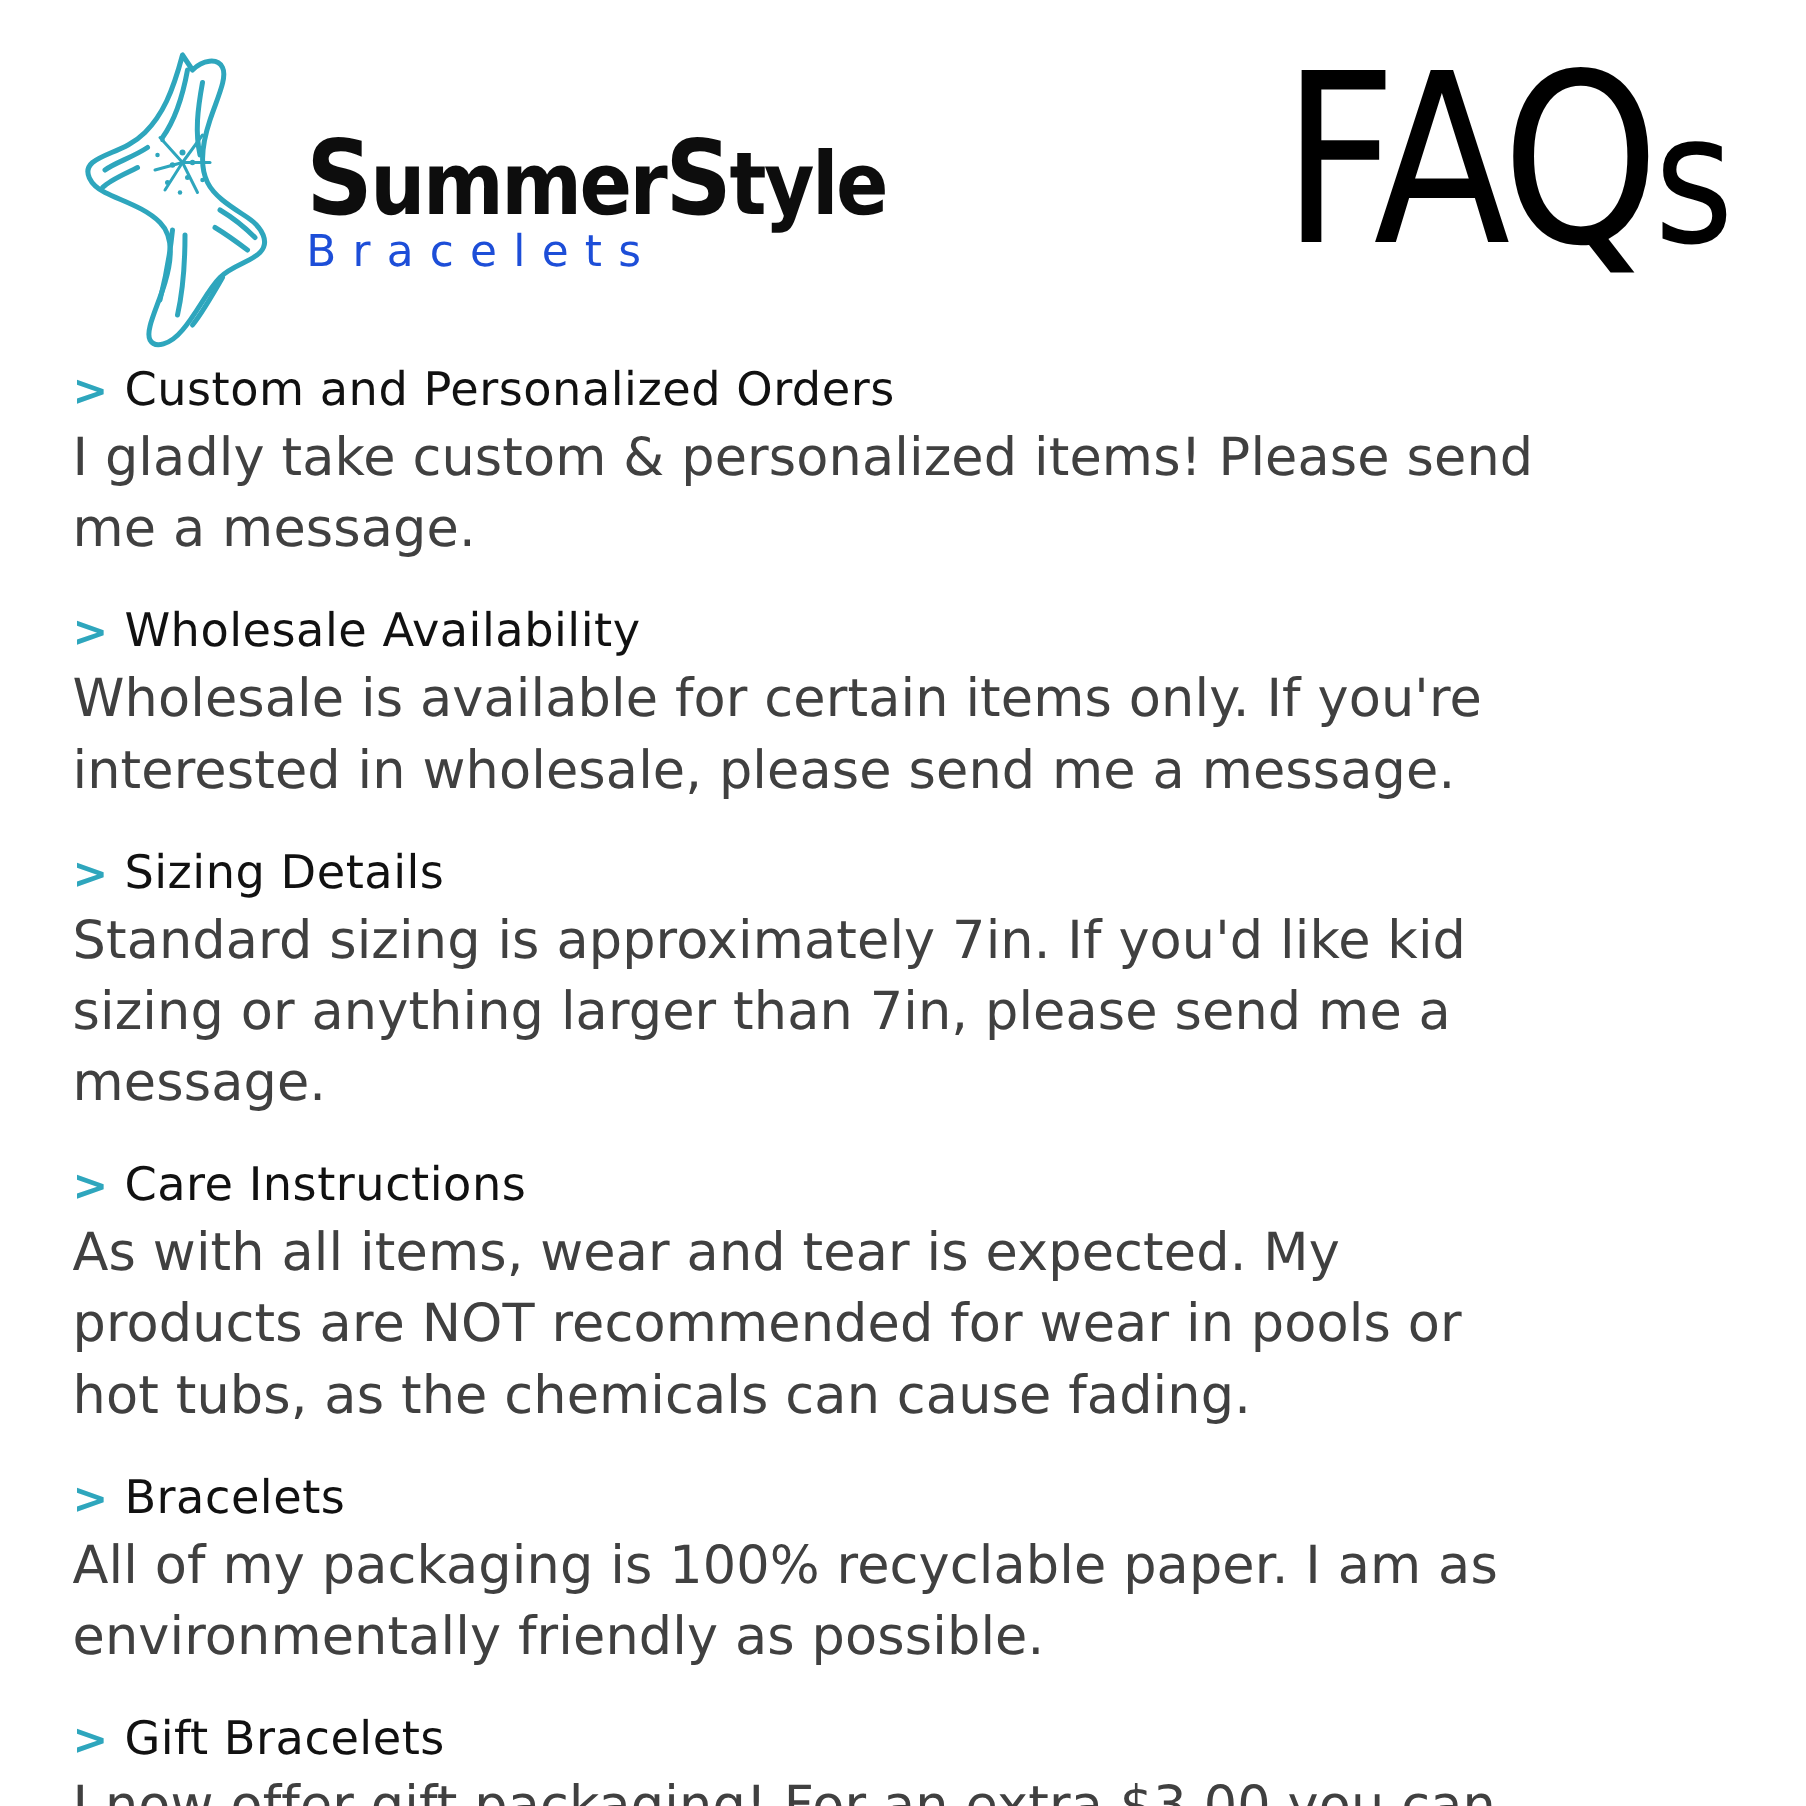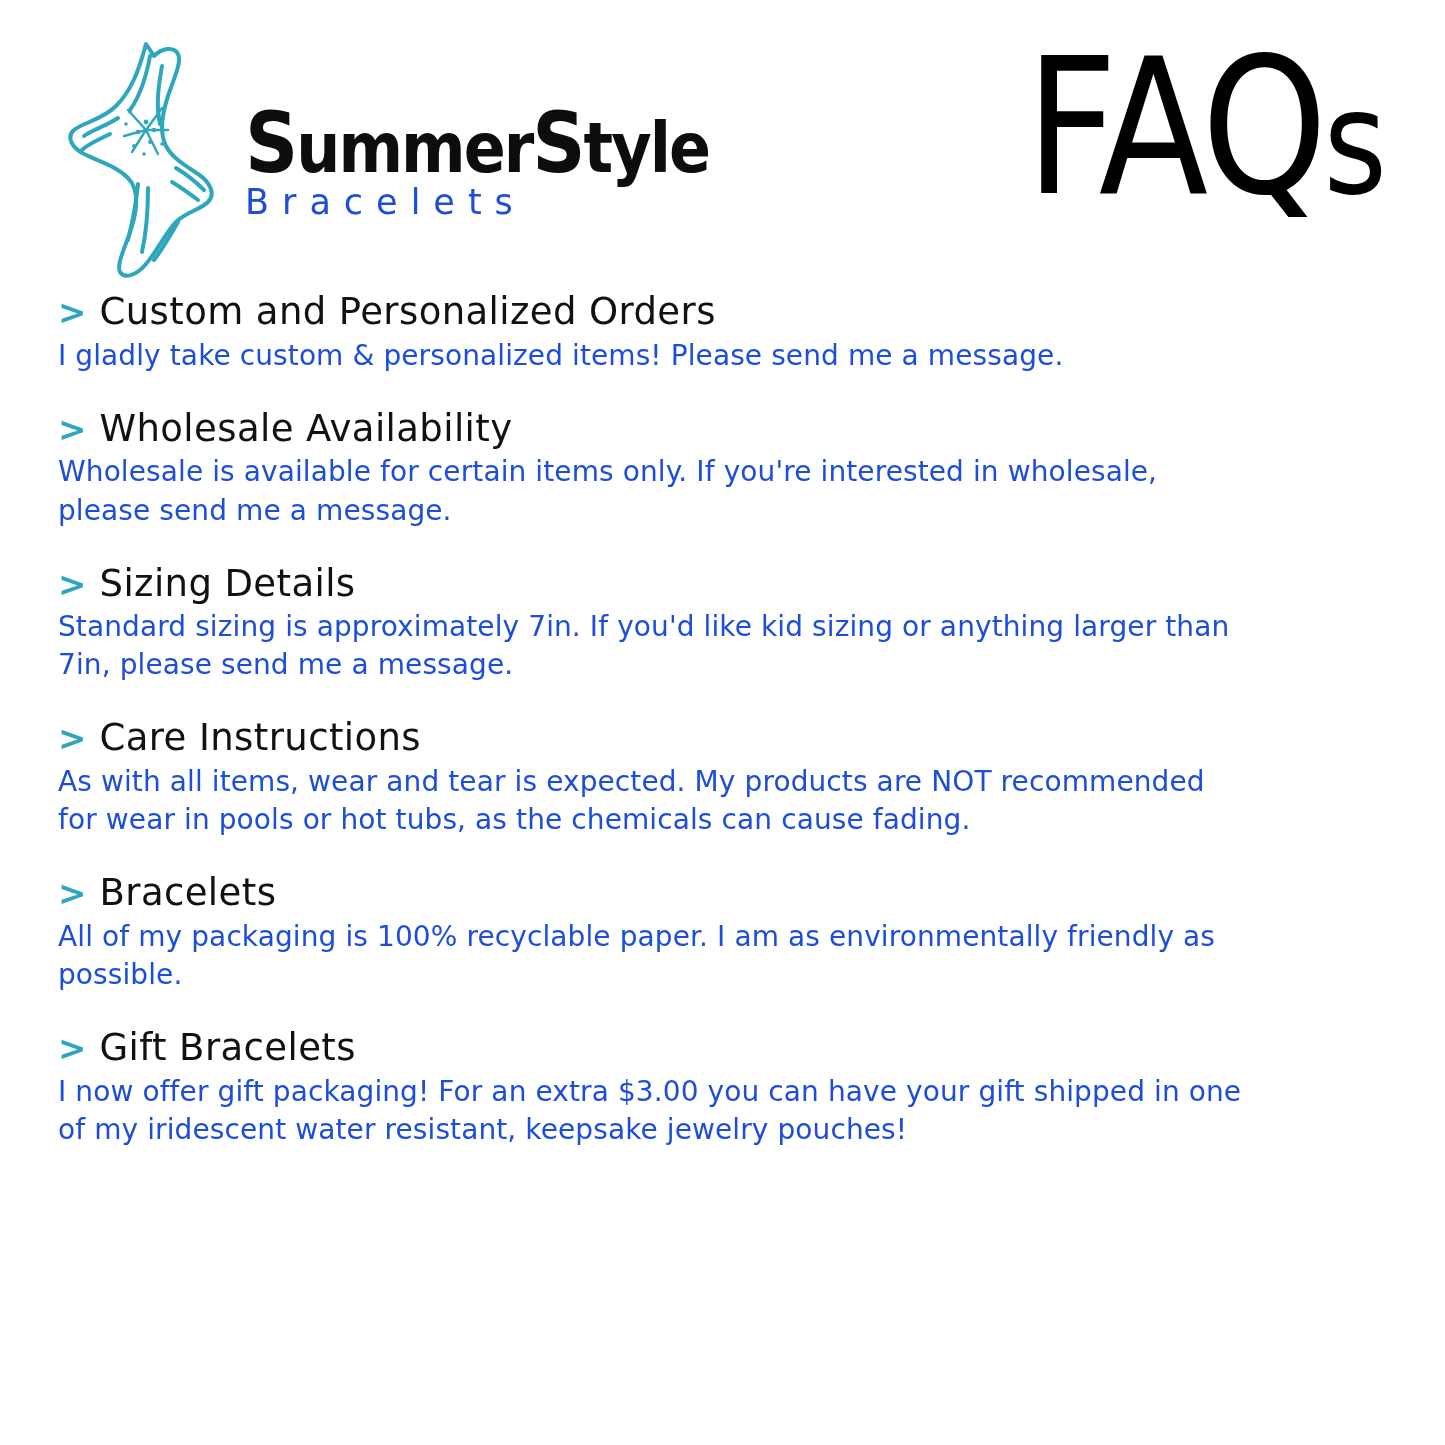--- a/index.html
+++ b/index.html
@@ -102,23 +102,23 @@
   .chev {
     color: #2ea6bd;
     font-size: 34px;
     margin-right: 13px;
     font-weight: 600;
   }
   .q-text {
     letter-spacing: 0.4px;
   }
   .faq-a {
-    font-size: 28px;
+    font-size: 42px;
     line-height: 1.36;
-    color: #1d4ed8;
+    color: #404040;
     max-width: 1185px;
     letter-spacing: 0.1px;
   }
 </style>
 </head>
 <body>
 
 <div class="page">
 
   <div class="header">

